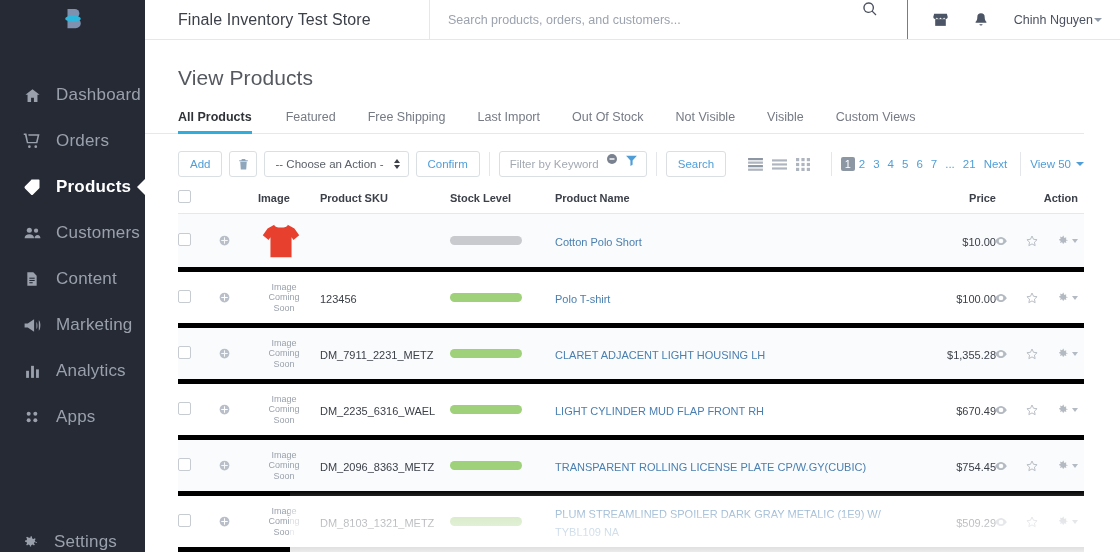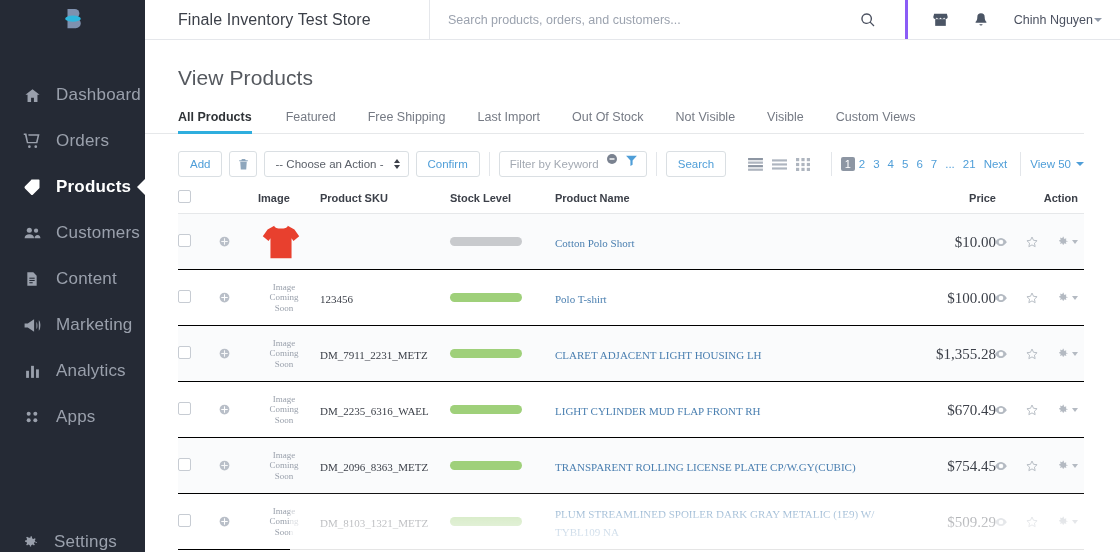--- a/index.html
+++ b/index.html
@@ -63,22 +63,22 @@
     height: 40px; display: flex; align-items: stretch;
     border-bottom: 1px solid #e5e7eb; background: #fff;
   }
   .store-title-cell {
     width: 285px; flex: 0 0 285px;
     display: flex; align-items: center; padding-left: 33px;
     border-right: 1px solid #e5e7eb;
   }
   .store-title { font-size: 16px; color: #3c4049; letter-spacing: .1px; }
   .search-cell {
-    flex: 1; display: flex; align-items: center;
-    padding: 0 28px 0 18px; border-right: 3px solid #8b5cf6;
+    flex: 1; display: flex; 
+    padding: 0 28px 0 18px; border-right: 1px solid #8b5cf6;
     position: relative;
   }
   .search-input {
     border: none; outline: none; flex: 1;
     font-size: 12.5px; color: #4b5160;
     font-family: "Liberation Sans", sans-serif;
     background: transparent;
   }
   .search-input::placeholder { color: #9ca3af; }
   .search-ico { width: 18px; height: 18px; display:flex; align-items:center; justify-content:center; cursor:pointer; }
@@ -198,39 +198,39 @@
   .c-plus  { width: 40px; }
   .c-img   { width: 62px; }
   .c-sku   { width: 130px; }
   .c-stock { width: 105px; }
   .c-name  { width: auto; }
   .c-price { width: 92px; }
   .c-act   { width: 88px; }
   th.c-price, td.c-price { text-align: right; }
   th.c-act { text-align: right; padding-right: 6px; }
 
-  tbody tr { border-bottom: 1px solid #000000; height: 56px; font-family: Liberation Serif, serif; }
+  tbody tr { border-bottom: 5px solid #000000; height: 56px; }
   tbody tr.alt { background: #fafbfc; }
   tbody td { padding: 0; vertical-align: middle; }
 
   .chk {
     width: 13px; height: 13px; border: 1px solid #c7ccd3; border-radius: 2px;
     background: #fff; display: inline-block; cursor: pointer;
   }
   .plus-ico { cursor: pointer; display:flex; align-items:center; }
   .plus-ico svg { fill: #9aa1ac; }
   .img-soon {
     font-size: 9px; color: #9aa1ac; line-height: 1.12; text-align: center;
     width: 52px;
   }
   .tshirt { width: 46px; height: 46px; display: block; }
   .sku { font-size: 11px; color: #3c4049; }
   .bar { width: 72px; height: 9px; border-radius: 5px; display: block; }
   .pname { font-size: 11px; color: #4a7fb0; text-decoration: none; cursor: pointer; }
-  .price { font-size: 15px; color: #3c4049; }
+  .price { font-size: 11px; color: #3c4049; }
   .acts { display: flex; align-items: center; justify-content: flex-end; gap: 17px; padding-right: 6px; }
   .act-ic { cursor: pointer; display:flex; align-items:center; }
   .act-ic svg { fill: #b4bac2; }
   .gear-wrap { display: flex; align-items: center; gap: 3px; cursor: pointer; }
   .gear-caret {
     width: 0; height: 0; border-left: 3.5px solid transparent;
     border-right: 3.5px solid transparent; border-top: 4px solid #b4bac2;
   }
 
   .fade-bottom {

